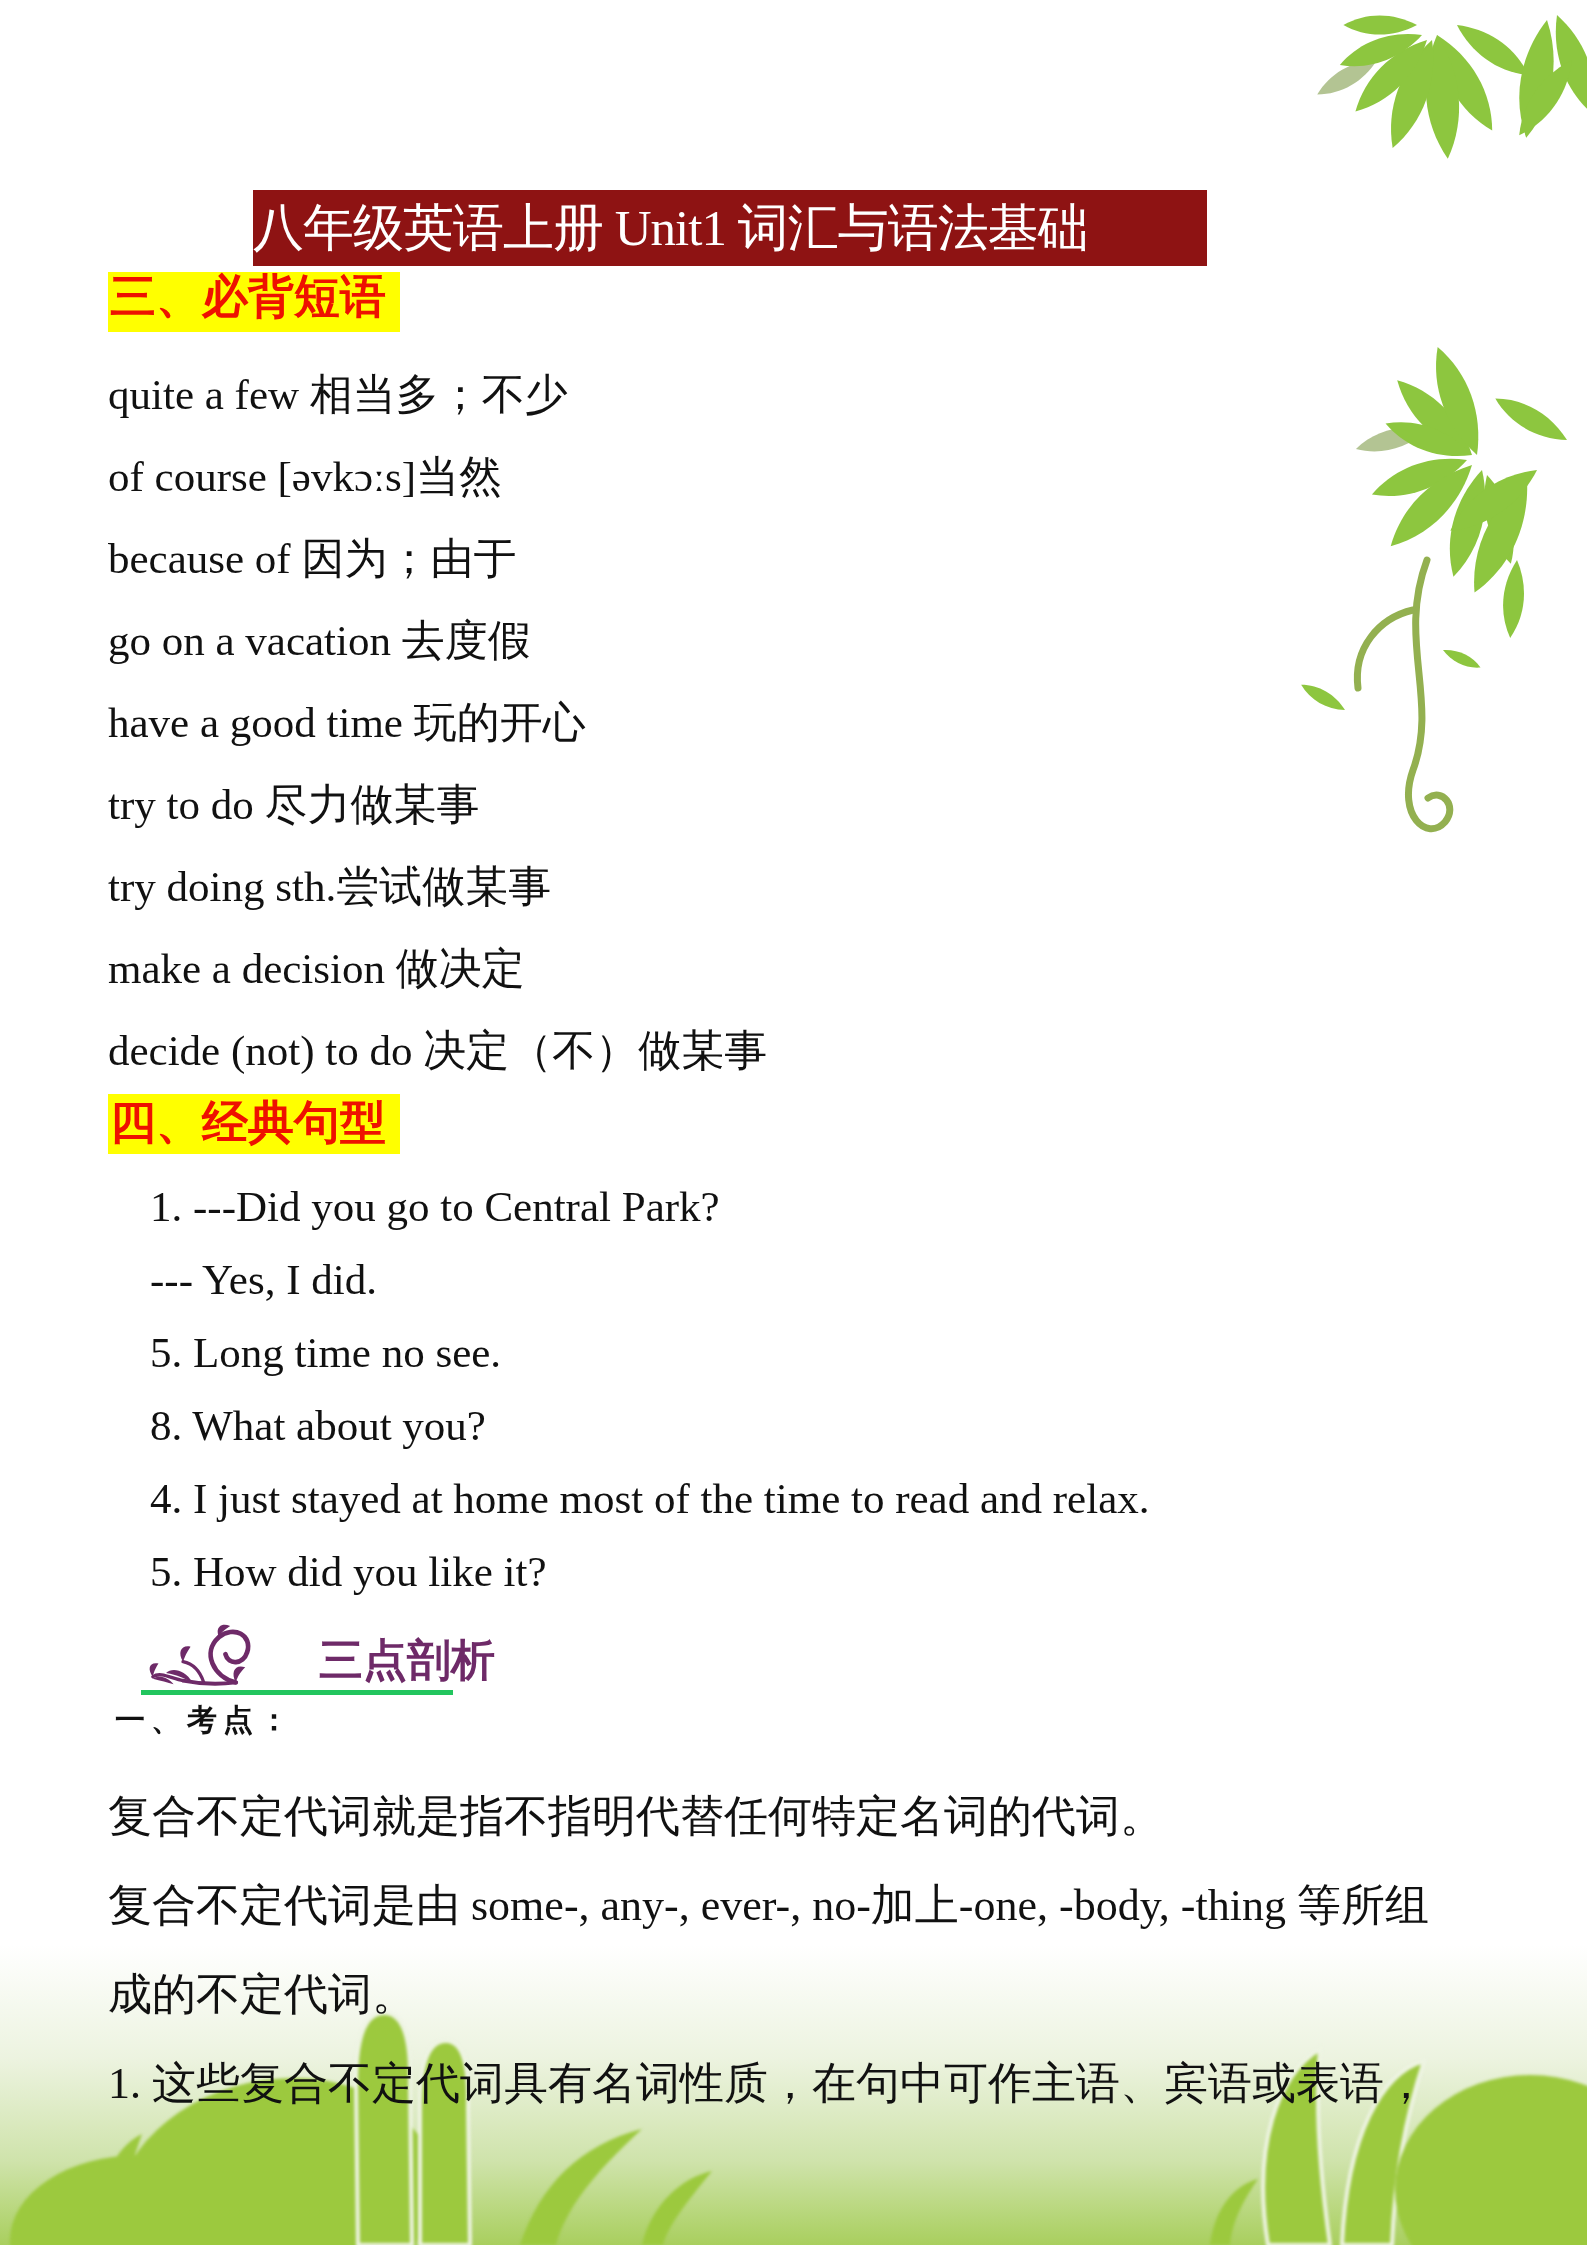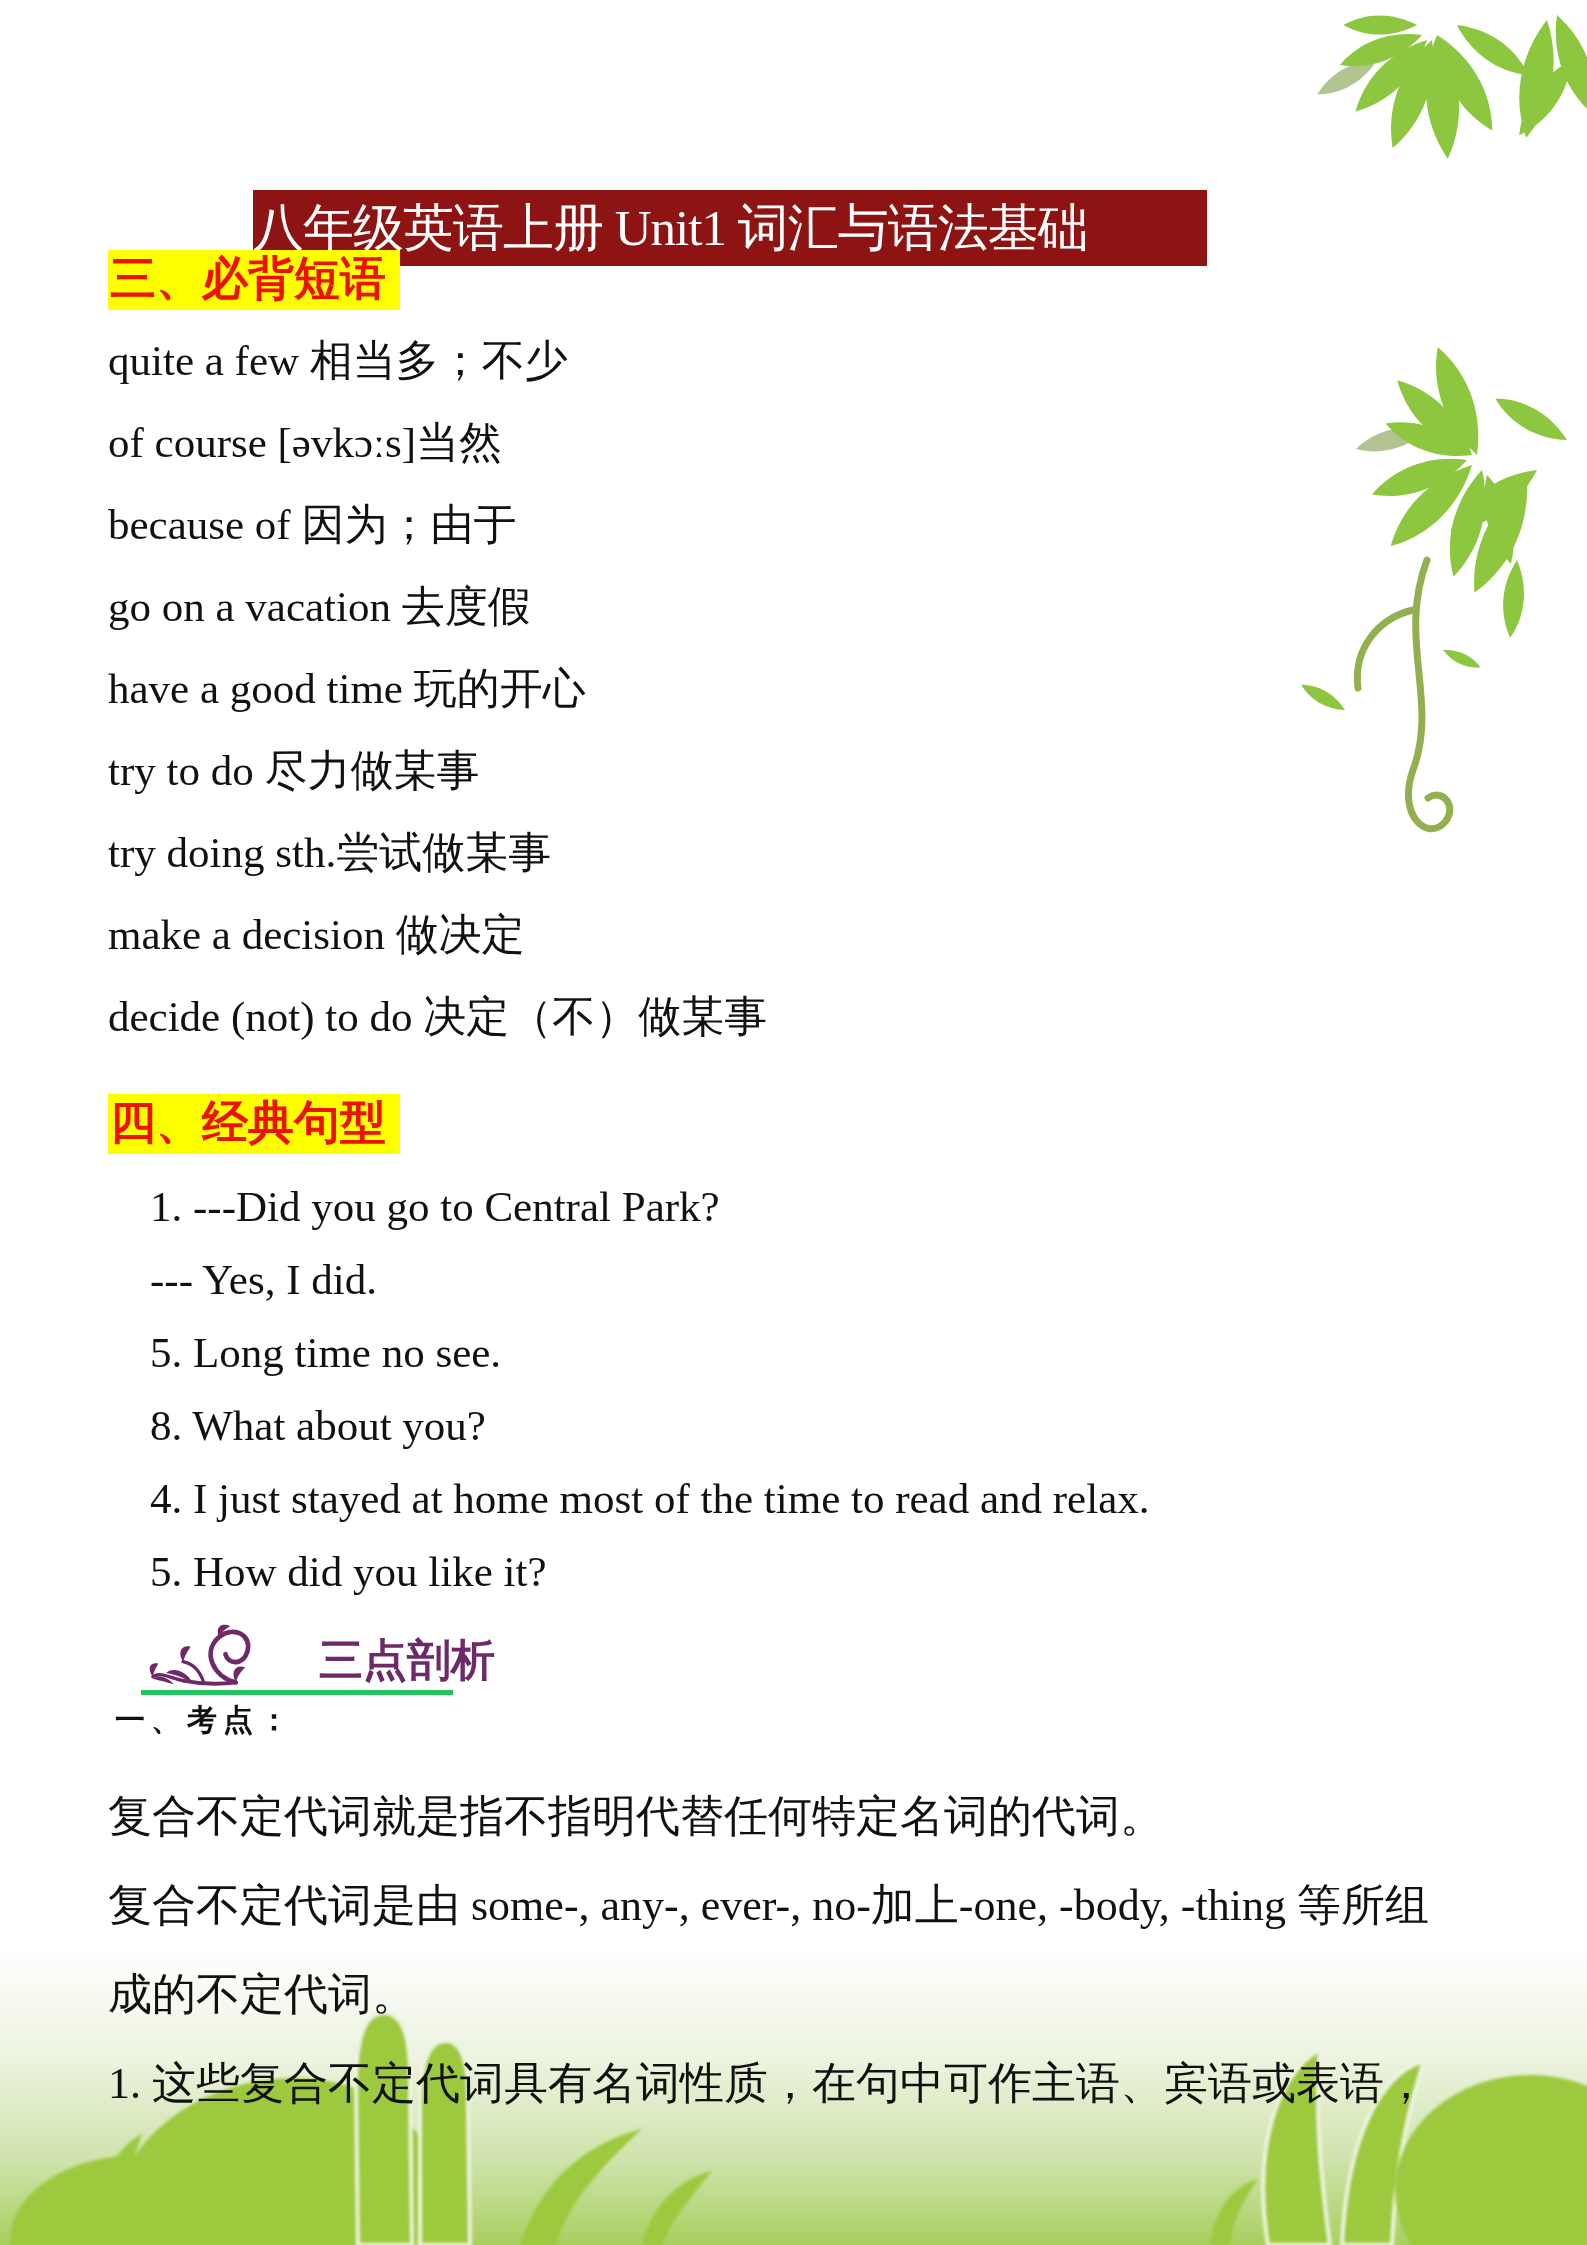--- a/index.html
+++ b/index.html
@@ -19,25 +19,25 @@
     display:flex;align-items:center;justify-content:flex-start;
     font-size:51px;letter-spacing:-1px;white-space:nowrap;overflow:hidden;
   }
 
   
   .sec-heading{
     position:absolute;left:108px;display:inline-block;
     background:#ffff00;color:#ee1100;font-weight:bold;
     font-size:46px;line-height:1.2;padding:1px 14px 4px 2px;white-space:nowrap;
   }
-  .sec-heading.phrases{top:250px;}
+  .sec-heading.phrases{top:272px;font-family:Liberation Mono, monospace;}
   .sec-heading.sentences{top:1094px;}
 
   
-  .phrase-list{position:absolute;left:108px;top:320px;font-size:43px;}
+  .phrase-list{position:absolute;left:108px;top:354px;font-size:43px;}
   .phrase-list .line{height:82px;display:flex;align-items:center;white-space:nowrap;}
 
   
   .sentence-list{position:absolute;left:150px;top:1170px;font-size:43px;}
   .sentence-list .line{height:73px;display:flex;align-items:center;white-space:nowrap;}
 
   
   .analysis-banner{
     position:absolute;left:141px;top:1618px;width:312px;height:72px;
     border-bottom:5px solid #22c55e;

